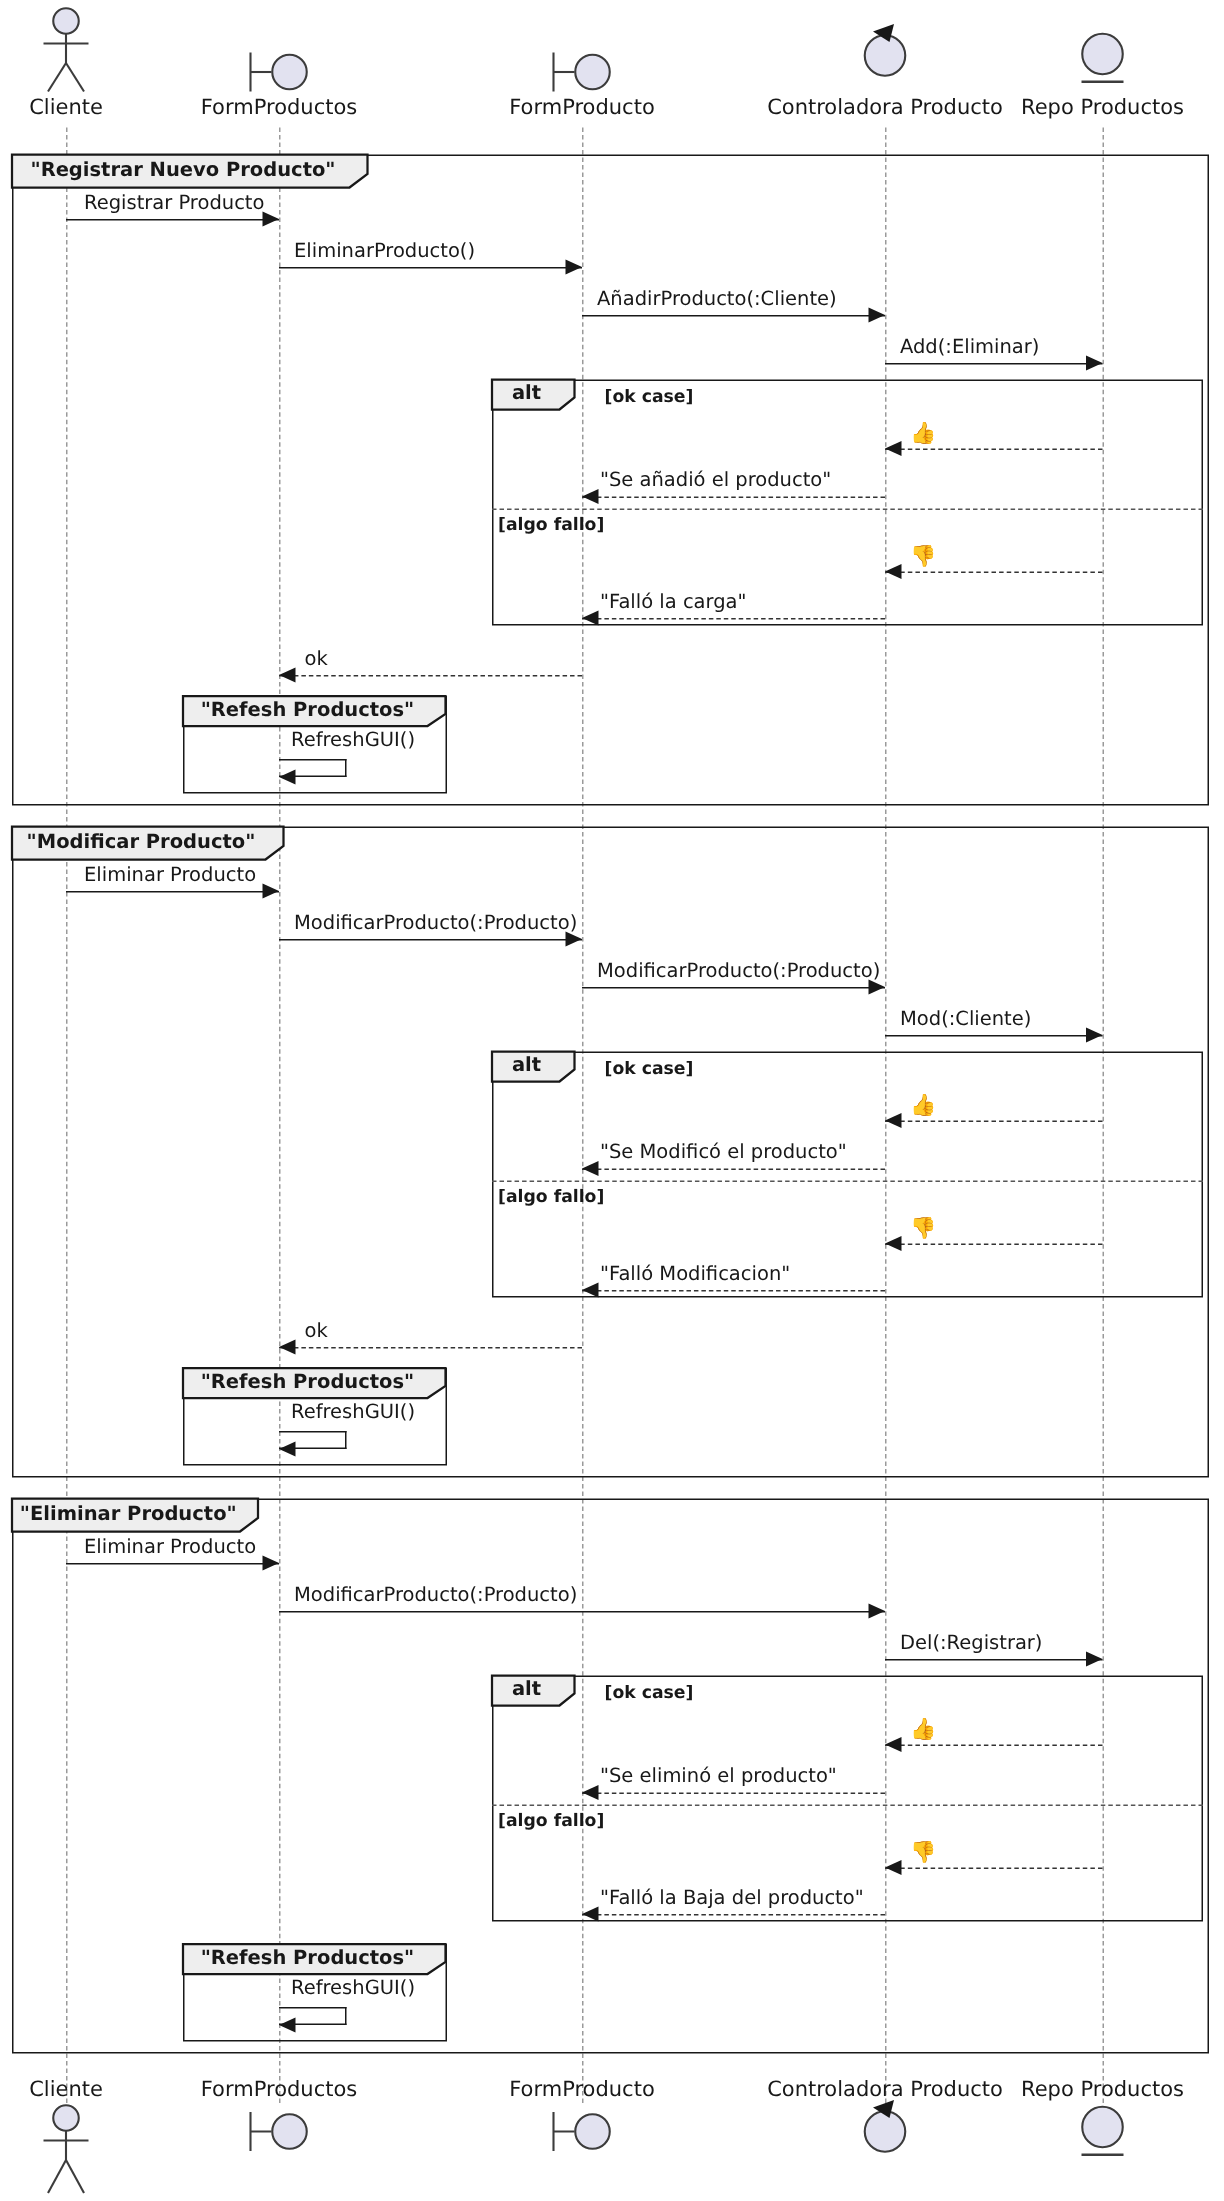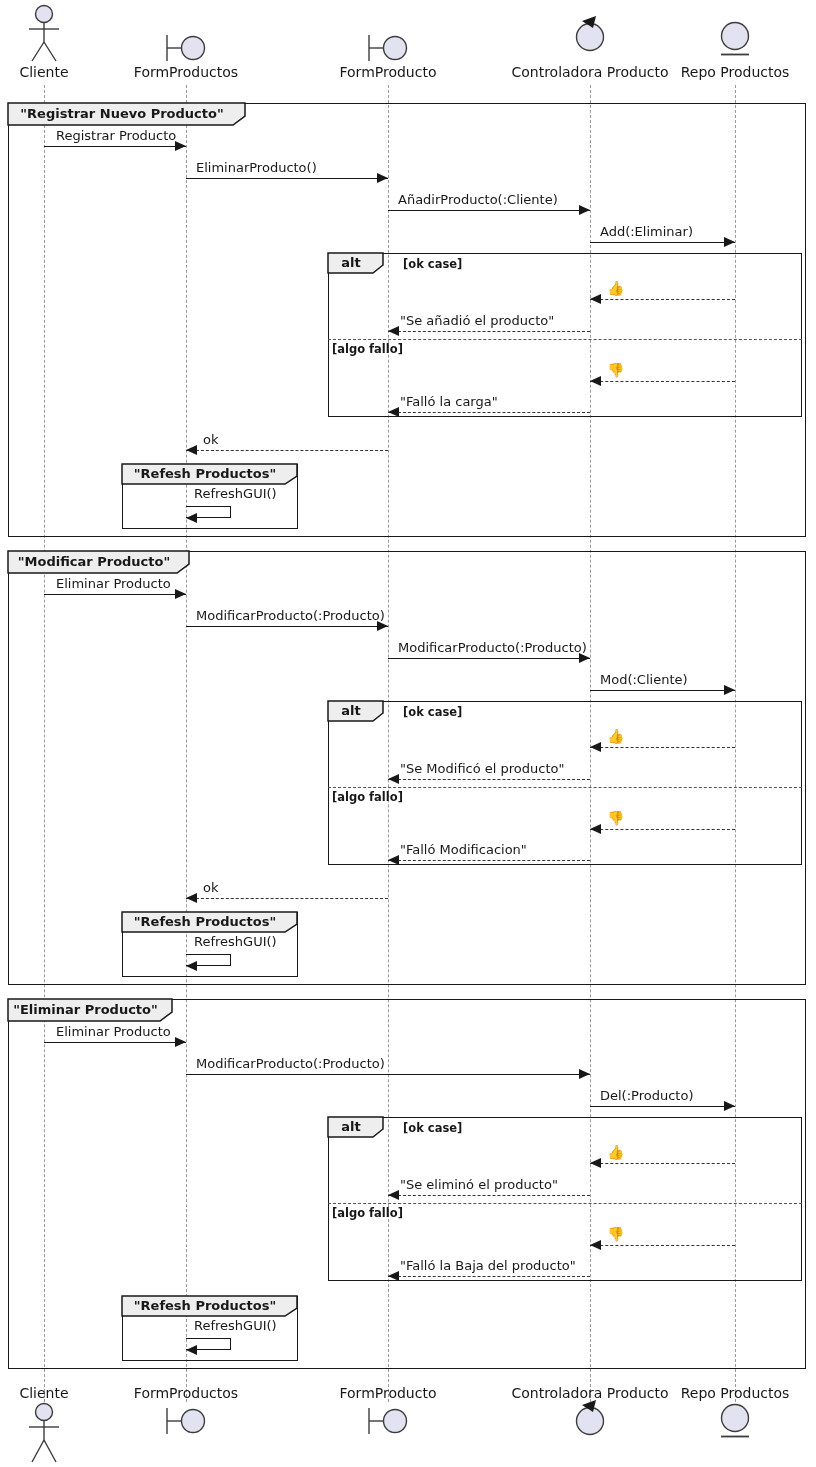--- a/index.html
+++ b/index.html
@@ -193,21 +193,21 @@
   <div class="tabtext" style="left:8px;top:1002px;width:155px">"Eliminar Producto"</div>
 
   <div class="ml" style="left:56px;top:1024px">Eliminar Producto</div>
   <div class="ls" style="left:44px;top:1042px;width:142px"></div>
   <div class="ar" style="left:175px;top:1037px"></div>
 
   <div class="ml" style="left:196px;top:1056px">ModificarProducto(:Producto)</div>
   <div class="ls" style="left:186px;top:1074px;width:404px"></div>
   <div class="ar" style="left:579px;top:1069px"></div>
 
-  <div class="ml" style="left:600px;top:1088px">Del(:Producto)</div>
+  <div class="ml" style="left:600px;top:1088px">Del(:Registrar)</div>
   <div class="ls" style="left:590px;top:1106px;width:145px"></div>
   <div class="ar" style="left:724px;top:1101px"></div>
 
   <div class="frame" style="left:328px;top:1117px;width:474px;height:164px"></div>
   <svg class="tab" style="left:328px;top:1117px" width="58" height="22">
     <polygon points="0,0 55,0 55,12 45,20 0,20" fill="#EEEEEE" stroke="#181818" stroke-width="1.5"></polygon>
   </svg>
   <div class="tabtext" style="left:328px;top:1119px;width:46px">alt</div>
   <div class="guard" style="left:403px;top:1121px">[ok case]</div>
 

